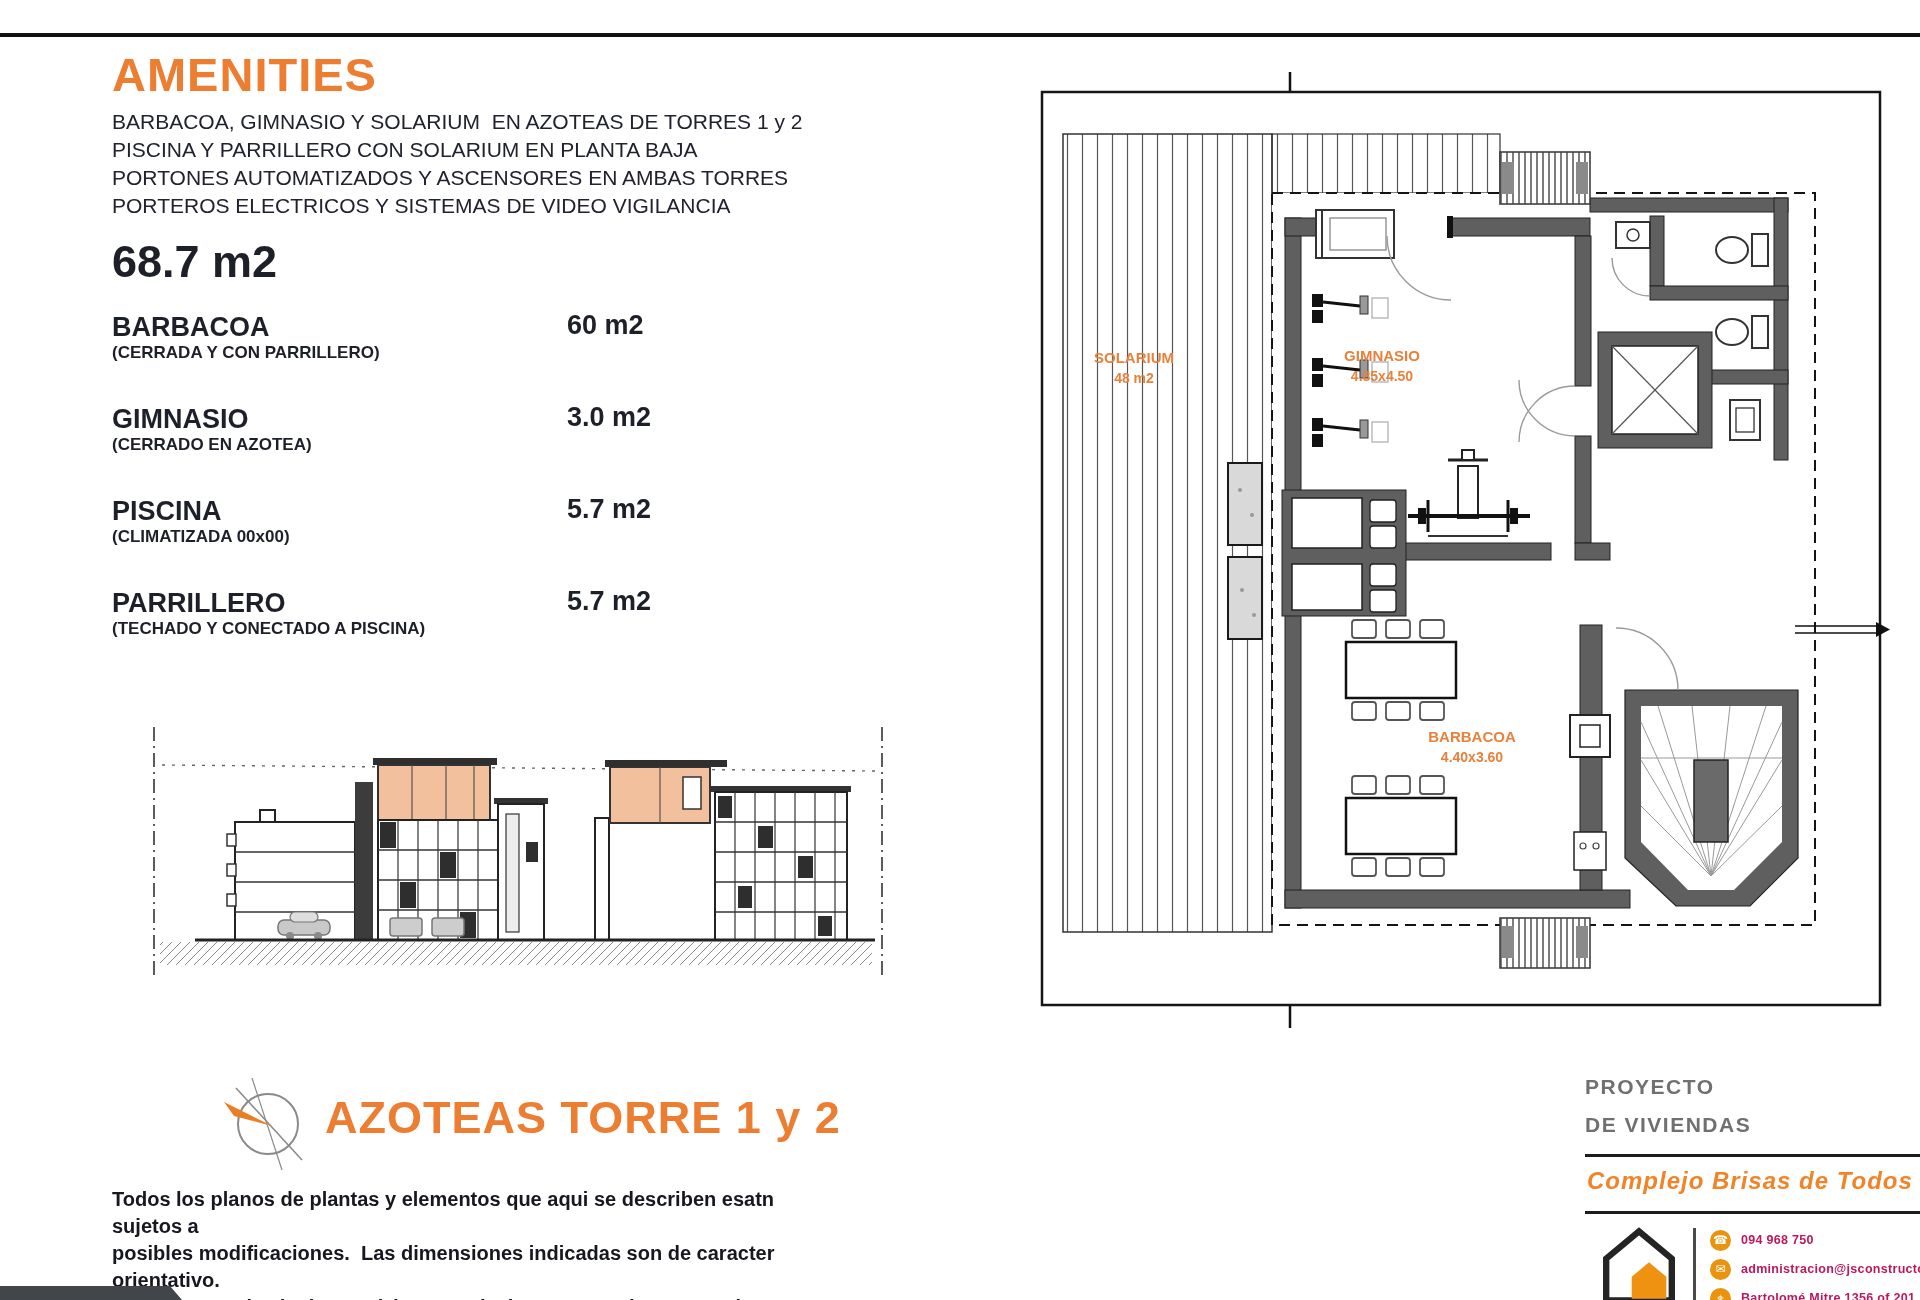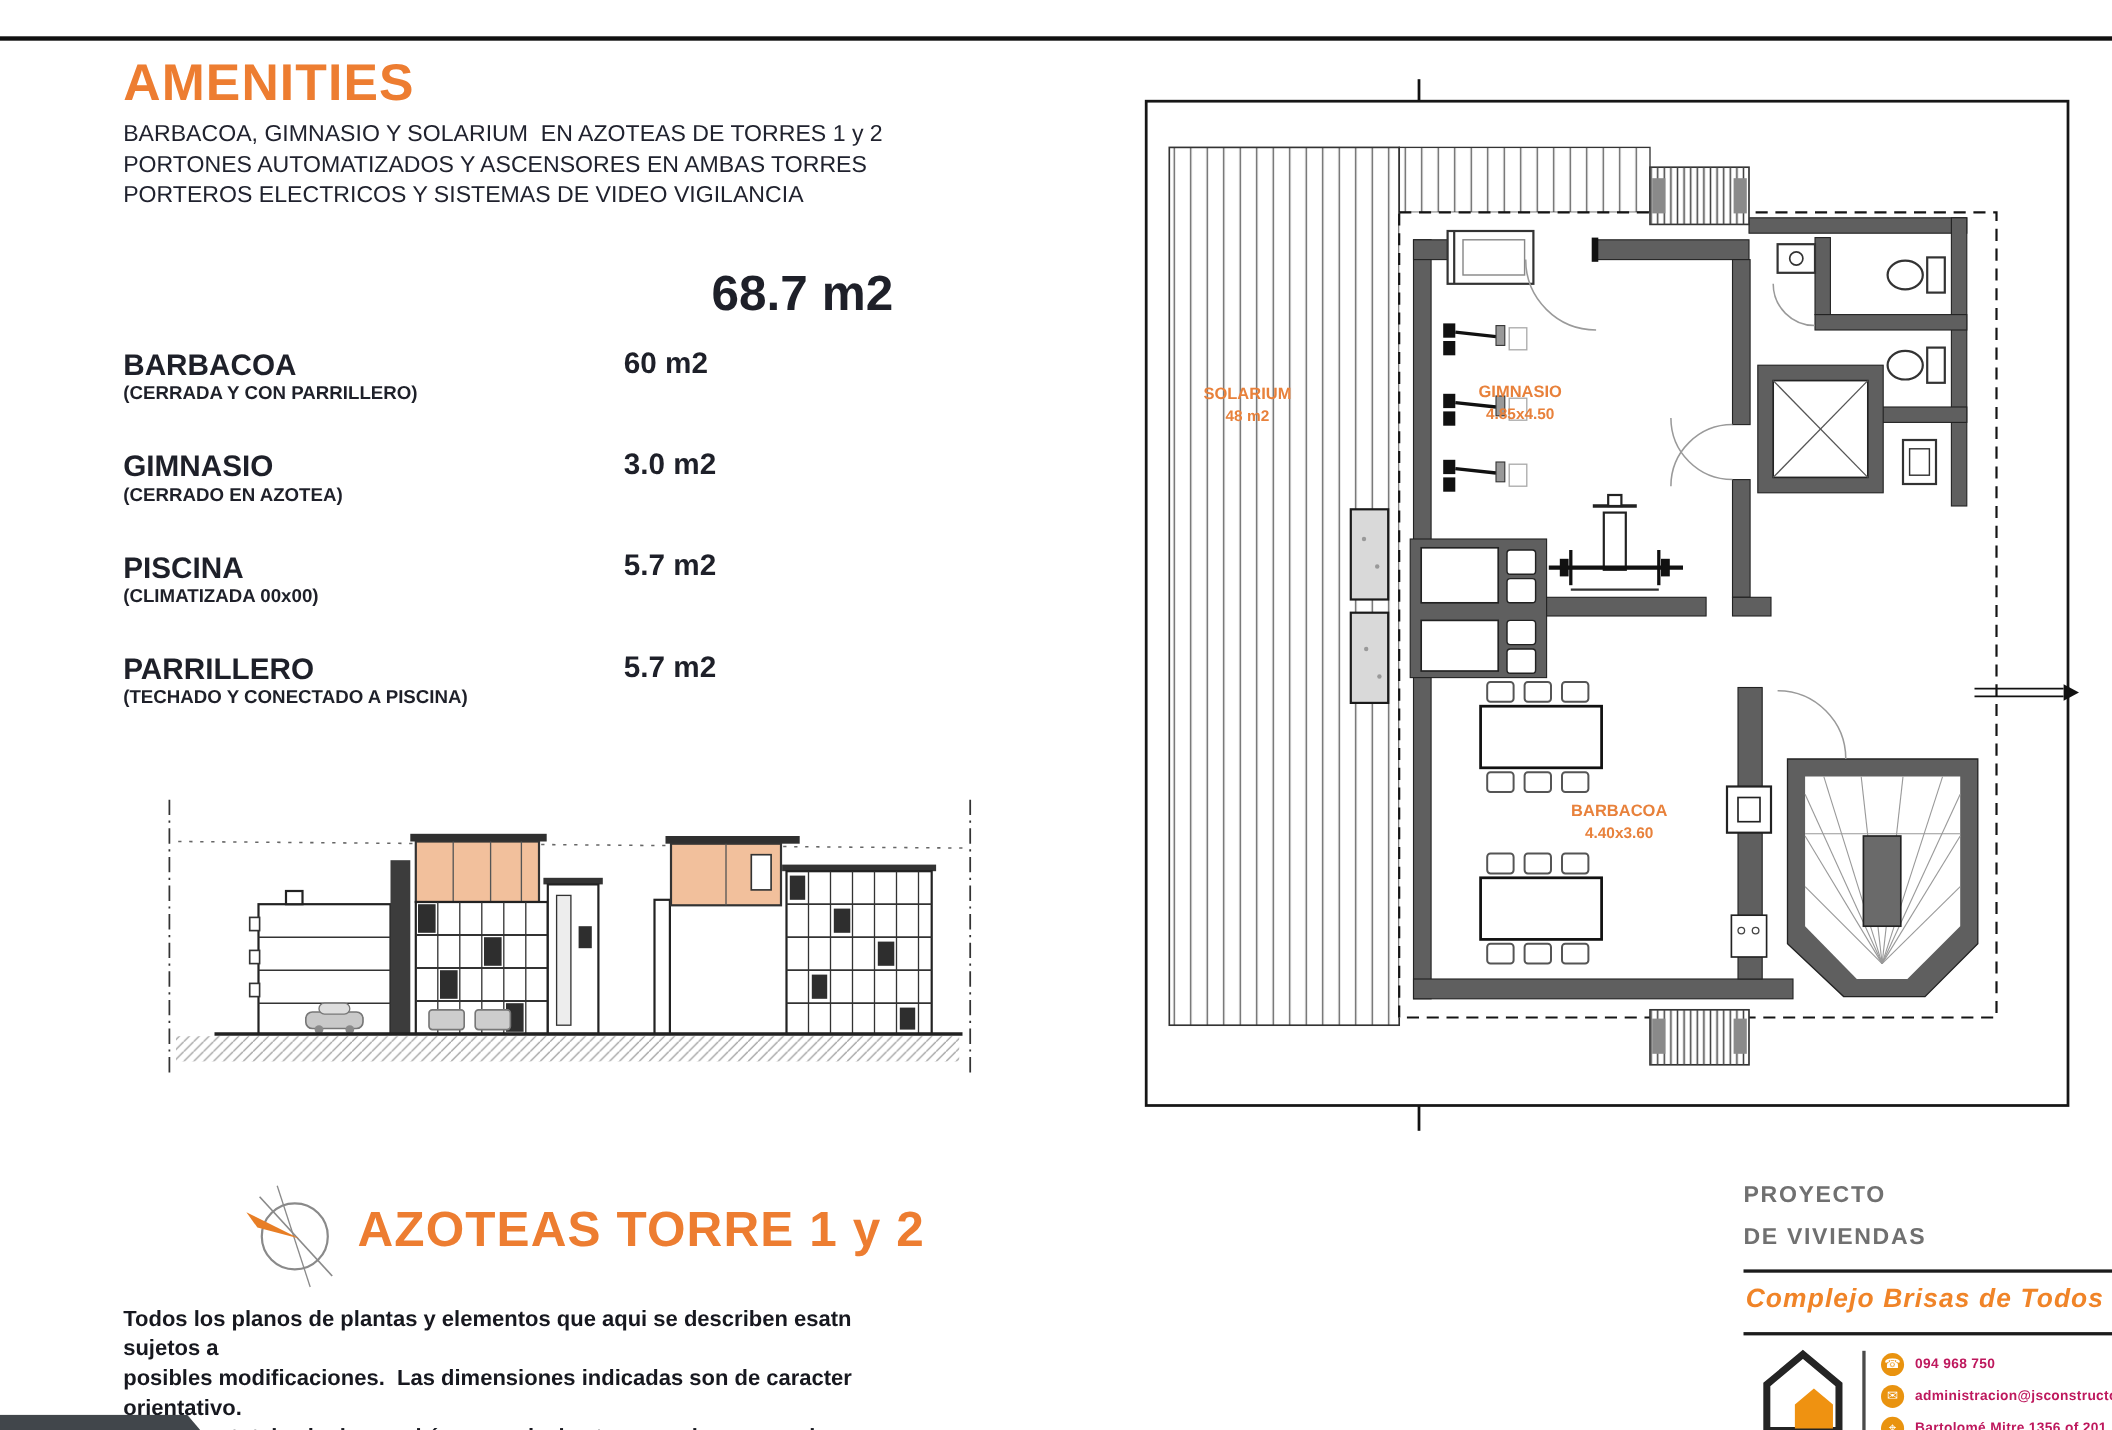--- a/index.html
+++ b/index.html
@@ -5,21 +5,21 @@
   html,body{margin:0;padding:0;background:#ffffff;}
   #page{position:relative;width:1920px;height:1300px;background:#ffffff;overflow:hidden;
         font-family:"Liberation Sans","DejaVu Sans",sans-serif;}
   .topline{position:absolute;left:0;top:33px;width:1920px;height:4px;background:#111;}
 
   
   .leftcol{position:absolute;left:112px;top:50px;width:700px;}
   .amen-title{font-size:47px;font-weight:700;letter-spacing:1px;color:#ED7D31;line-height:50px;}
   .desc{margin-top:8px;}
   .desc-line{font-size:21px;font-weight:400;color:#20222E;line-height:28px;white-space:pre-wrap;}
-  .total-area{margin-top:51px;font-size:45px;font-weight:700;color:#1E2029;line-height:48px;text-align:right;}
+  .total-area{margin-top:18px;font-size:45px;font-weight:700;color:#1E2029;line-height:48px;}
   .amen-list{margin-top:26px;}
   .amen-row{position:relative;margin-bottom:40px;height:52px;}
   .amen-name{font-size:27px;font-weight:700;color:#1E2029;line-height:30px;}
   .amen-note{font-size:17px;font-weight:700;color:#1E2029;line-height:22px;}
   .amen-area{position:absolute;left:455px;top:-2px;font-size:27px;font-weight:700;color:#1E2029;}
 
   .elev-wrap{position:absolute;left:140px;top:722px;width:760px;height:265px;}
   .compass-wrap{position:absolute;left:218px;top:1076px;width:96px;height:96px;}
   .azoteas-title{position:absolute;left:325px;top:1092px;font-size:45px;font-weight:700;
                  color:#ED7D31;letter-spacing:1px;}
@@ -53,20 +53,21 @@
 <body>
 
 <div id="page">
 
   <div class="topline"></div>
 
   <div class="leftcol">
     <div class="amen-title">AMENITIES</div>
     <div class="desc">
       <div class="desc-line">BARBACOA, GIMNASIO Y SOLARIUM  EN AZOTEAS DE TORRES 1 y 2</div>
+      <div class="desc-line">PISCINA Y PARRILLERO CON SOLARIUM EN PLANTA BAJA</div>
       <div class="desc-line">PORTONES AUTOMATIZADOS Y ASCENSORES EN AMBAS TORRES</div>
       <div class="desc-line">PORTEROS ELECTRICOS Y SISTEMAS DE VIDEO VIGILANCIA</div>
     </div>
     <div class="total-area">68.7 m2</div>
     <div class="amen-list">
       <div class="amen-row">
         <div class="amen-name">BARBACOA</div>
         <div class="amen-note">(CERRADA Y CON PARRILLERO)</div>
         <div class="amen-area">60 m2</div>
       </div>

